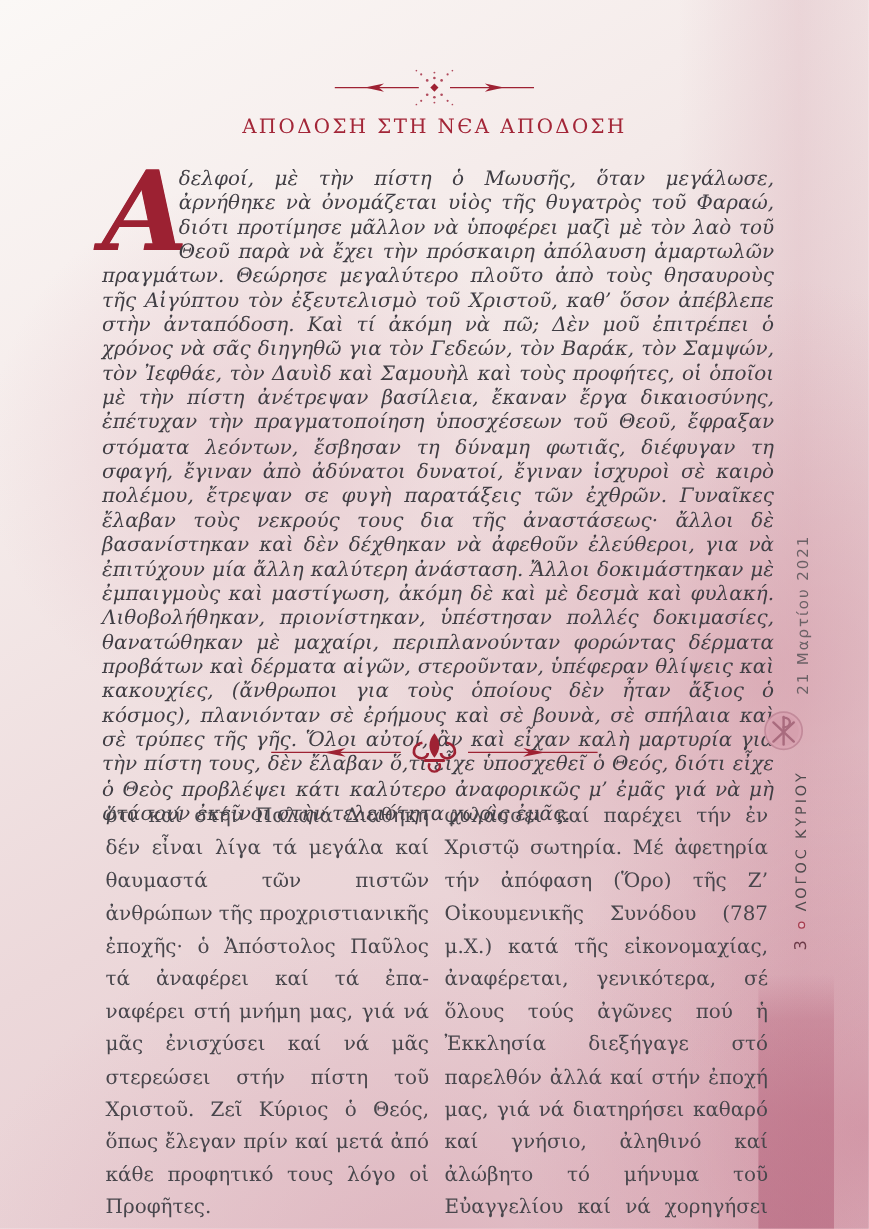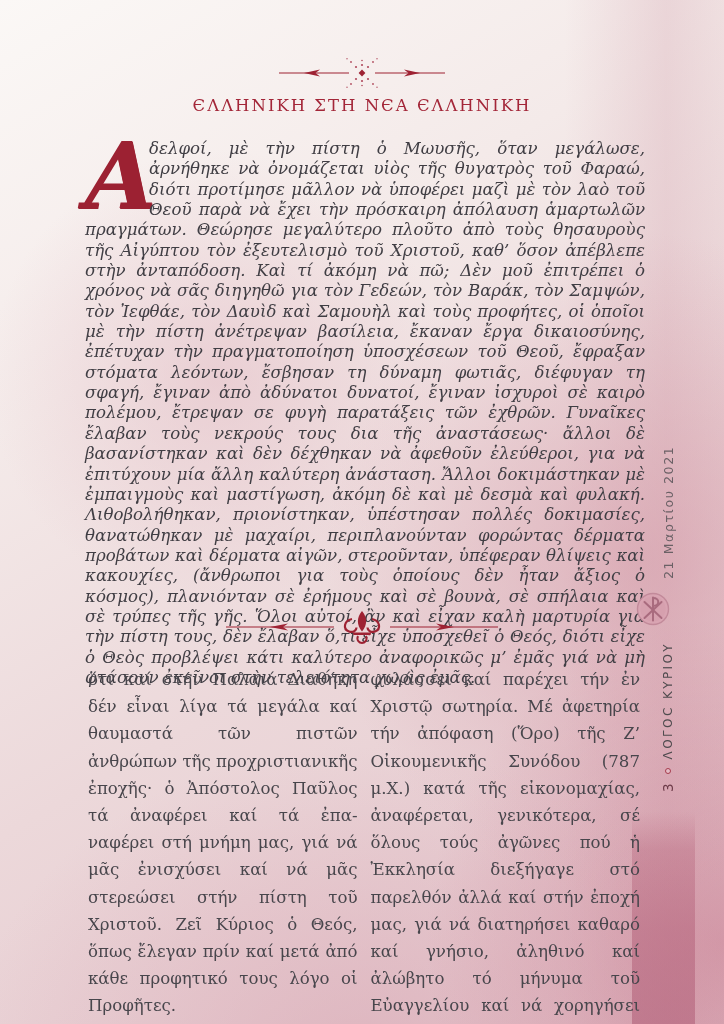--- a/index.html
+++ b/index.html
@@ -104,21 +104,21 @@
       <circle cx="91" cy="21" r="1.1"></circle>
         <circle cx="96" cy="26" r="0.9"></circle>
         <circle cx="100" cy="29.2" r="0.7"></circle>
       <circle cx="85" cy="7" r="1.1"></circle>
         <circle cx="85" cy="2.5" r="0.8"></circle>
       <circle cx="85" cy="23" r="1.1"></circle>
         <circle cx="85" cy="27.5" r="0.8"></circle>
     </g>
   </svg>
 
-  <h1 class="page-title">ЄΛΛΗΝΙΚΗ ΣΤΗ ΝЄΑ ЄΛΛΗΝΙΚΗ</h1>
+  <h1 class="page-title">ΑΠΟΔΟΣΗ ΣΤΗ ΝЄΑ ΑΠΟΔΟΣΗ</h1>
 
   <div class="intro">
     <span class="dropcap">Α</span><span>δελφοί, μὲ τὴν πίστη ὁ Μωυσῆς, ὅταν μεγάλωσε, ἀρνήθηκε νὰ ὀνομάζεται υἱὸς τῆς θυγατρὸς τοῦ Φαραώ, διότι προτίμησε μᾶλλον νὰ ὑποφέρει μαζὶ μὲ τὸν λαὸ τοῦ Θεοῦ παρὰ νὰ ἔχει τὴν πρόσκαιρη ἀπόλαυση ἁμαρτωλῶν πραγμάτων. Θεώρησε μεγαλύτερο πλοῦτο ἀπὸ τοὺς θησαυροὺς τῆς Αἰγύπτου τὸν ἐξευτελισμὸ τοῦ Χριστοῦ, καθ’ ὅσον ἀπέβλεπε στὴν ἀνταπόδοση. Καὶ τί ἀκόμη νὰ πῶ; Δὲν μοῦ ἐπιτρέπει ὁ χρόνος νὰ σᾶς διηγηθῶ για τὸν Γεδεών, τὸν Βαράκ, τὸν Σαμψών, τὸν Ἰεφθάε, τὸν Δαυὶδ καὶ Σαμουὴλ καὶ τοὺς προφήτες, οἱ ὁποῖοι μὲ τὴν πίστη ἀνέτρεψαν βασίλεια, ἔκαναν ἔργα δικαιοσύνης, ἐπέτυχαν τὴν πραγματοποίηση ὑποσχέσεων τοῦ Θεοῦ, ἔφραξαν στόματα λεόντων, ἔσβησαν τη δύναμη φωτιᾶς, διέφυγαν τη σφαγή, ἔγιναν ἀπὸ ἀδύνατοι δυνατοί, ἔγιναν ἰσχυροὶ σὲ καιρὸ πολέμου, ἔτρεψαν σε φυγὴ παρατάξεις τῶν ἐχθρῶν. Γυναῖκες ἔλαβαν τοὺς νεκρούς τους δια τῆς ἀναστάσεως· ἄλλοι δὲ βασανίστηκαν καὶ δὲν δέχθηκαν νὰ ἀφεθοῦν ἐλεύθεροι, για νὰ ἐπιτύχουν μία ἄλλη καλύτερη ἀνάσταση. Ἄλλοι δοκιμάστηκαν μὲ ἐμπαιγμοὺς καὶ μαστίγωση, ἀκόμη δὲ καὶ μὲ δεσμὰ καὶ φυλακή. Λιθοβολήθηκαν, πριονίστηκαν, ὑπέστησαν πολλές δοκιμασίες, θανατώθηκαν μὲ μαχαίρι, περιπλανούνταν φορώντας δέρματα προβάτων καὶ δέρματα αἰγῶν, στεροῦνταν, ὑπέφεραν θλίψεις καὶ κακουχίες, (ἄνθρωποι για τοὺς ὁποίους δὲν ἦταν ἄξιος ὁ κόσμος), πλανιόνταν σὲ ἐρήμους καὶ σὲ βουνὰ, σὲ σπήλαια καὶ σὲ τρύπες τῆς γῆς. Ὅλοι αὐτοί, ἂν καὶ εἶχαν καλὴ μαρτυρία γιά τὴν πίστη τους, δὲν ἔλαβαν ὅ,τι εἶχε ὑποσχεθεῖ ὁ Θεός, διότι εἶχε ὁ Θεὸς προβλέψει κάτι καλύτερο ἀναφορικῶς μ’ ἐμᾶς γιά νὰ μὴ φτάσουν ἐκεῖνοι στὴν τελειότητα χωρὶς ἐμᾶς.</span>
   </div>
 
   <svg class="divider" viewBox="0 0 280 38">
     <line class="orn-stroke" x1="4" y1="19" x2="112" y2="19" stroke-width="1.1"></line>
     <line class="orn-stroke" x1="168" y1="19" x2="276" y2="19" stroke-width="1.1"></line>
     <polygon class="orn-fill" points="48,19 66,15.4 61,19 66,22.6"></polygon>
     <polygon class="orn-fill" points="232,19 214,15.4 219,19 214,22.6"></polygon>

